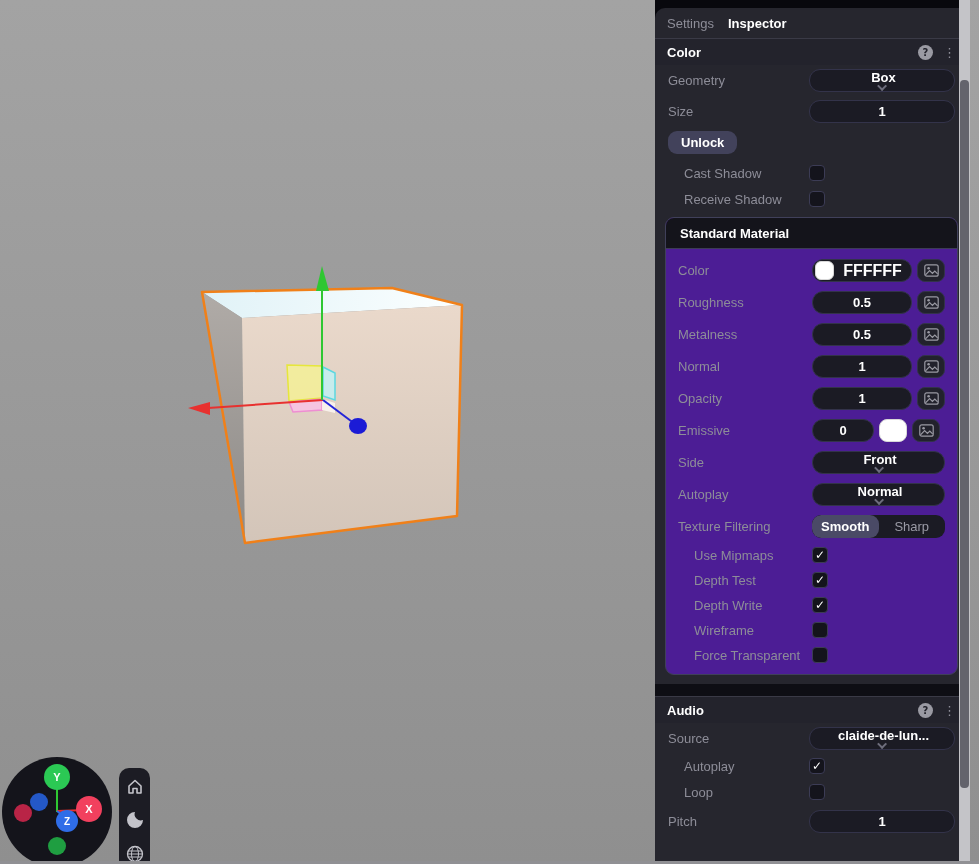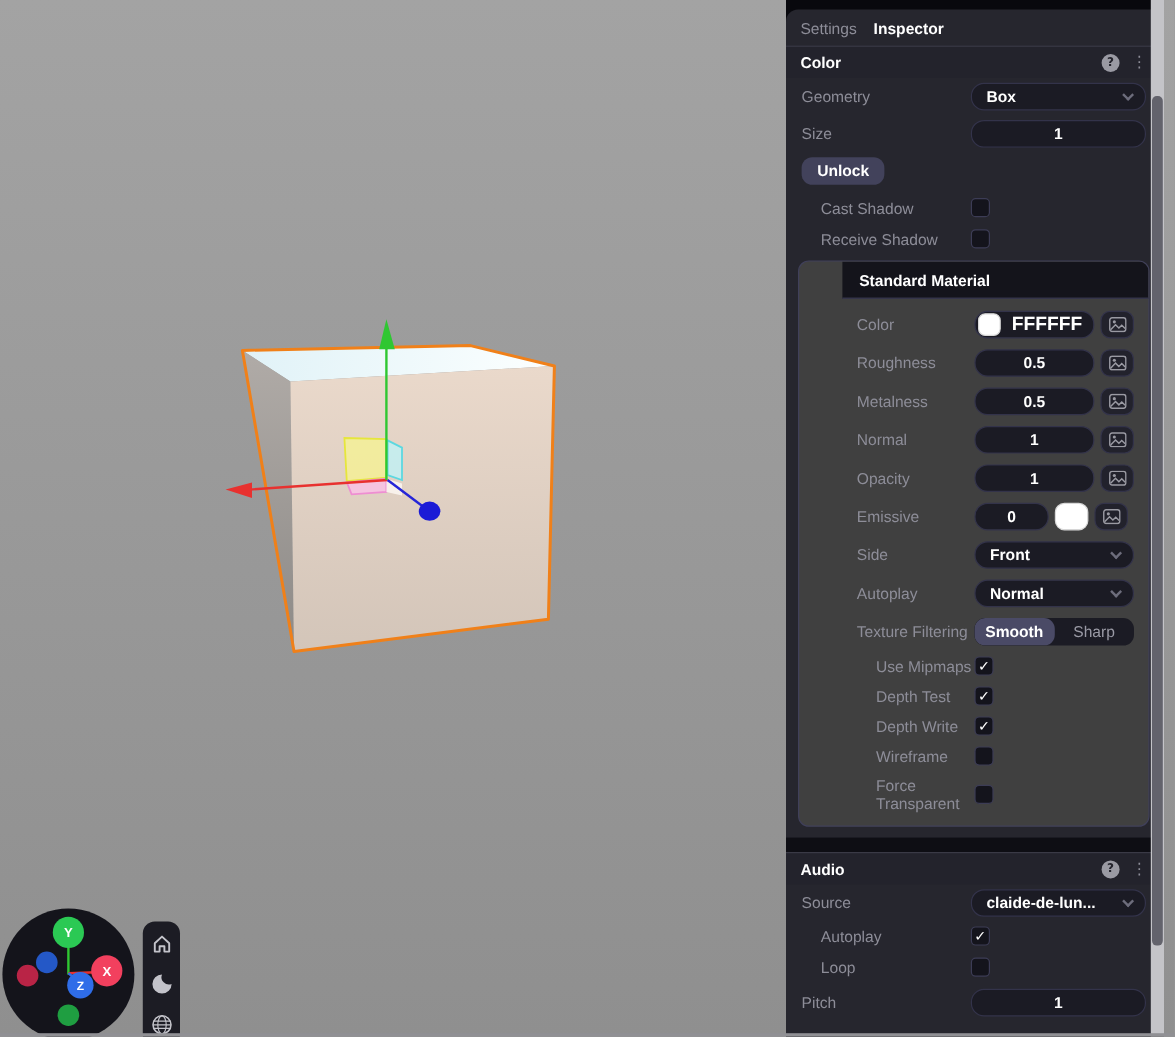--- a/index.html
+++ b/index.html
@@ -45,21 +45,21 @@
   .row .label { flex:1; font-size:13px; color:#8d8d98; }
   .ctrl { display:flex; align-items:center; justify-content:flex-start; }
   .ctrl.w-wide { width:146px; }
   .ctrl.w-mat  { width:133px; }
 
   .field { background:#1b1b24; border:1px solid #33334a; border-radius:11px;
     height:23px; display:flex; align-items:center; flex:1; min-width:0; }
   .num { background:transparent; border:none; outline:none; width:100%;
     text-align:center; color:#ffffff; font-size:13px; font-weight:bold;
     font-family:"Liberation Sans", sans-serif; }
-  .dd { cursor:pointer; padding:0 9px 0 12px; }
+  .dd { cursor:pointer; padding:0 9px 0 12px;flex-direction:column; }
   .dd .dd-value { flex:1; color:#ffffff; font-size:13px; font-weight:bold;
     white-space:nowrap; overflow:hidden; }
   .chev { width:7px; height:7px; border-left:2px solid #6d6d7c;
     border-bottom:2px solid #6d6d7c; transform:rotate(-45deg) translateY(-2px);
     flex:none; }
 
   .btn { background:#42425b; color:#ffffff; font-size:13px; font-weight:bold;
     border:none; border-radius:9px; height:23px; padding:0 13px;
     cursor:pointer; font-family:"Liberation Sans", sans-serif; }
 
@@ -82,21 +82,21 @@
     font-weight:bold; }
 
   .seg { display:flex; width:133px; height:23px; background:#1b1b24;
     border-radius:9px; overflow:hidden; }
   .seg-opt { flex:1; display:flex; align-items:center; justify-content:center;
     font-size:13px; color:#9a9aa5; cursor:pointer; }
   .seg-opt.seg-active { background:#4a4a66; color:#ffffff; font-weight:bold;
     border-radius:9px; }
 
   .subpanel { margin:9px 10px 0 10px; border:1px solid #40405a;
-    border-radius:9px; background:#404040; overflow:hidden;padding-left:36px; }
+    border-radius:9px; background:#4c1d95; overflow:hidden; }
   .subpanel-header { background:#14141b; height:31px; display:flex;
     align-items:center; padding:0 14px; border-bottom:1px solid #3c3c55; }
   .subpanel-header .section-title { font-size:13px; }
   .subpanel-body { padding-top:10px; padding-bottom:2px; }
   .subpanel .row { padding:0 12px; margin-bottom:9px; }
 
   .section-gap { height:12px; background:#0e0e14; margin-top:9px; }
 
   
   .scrollbar { position:absolute; right:0; top:0; width:11px; height:864px;

